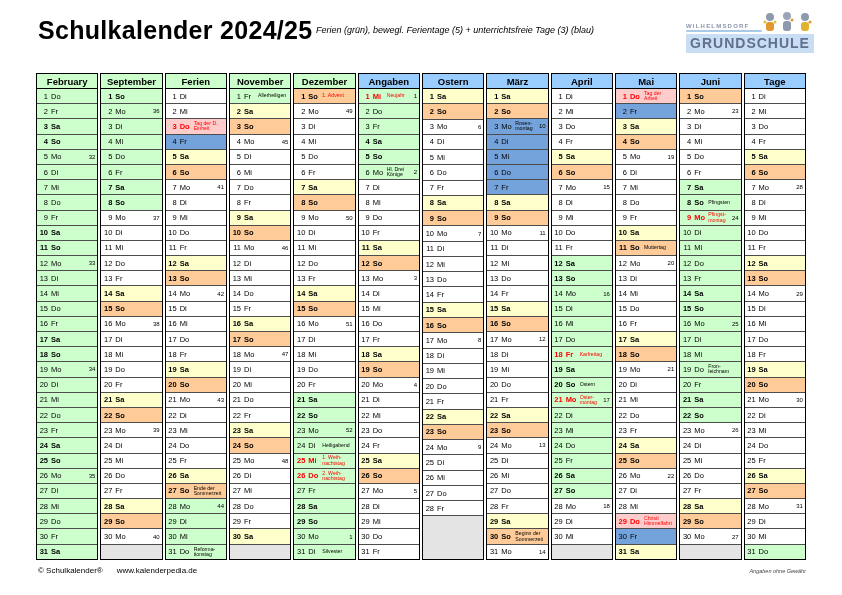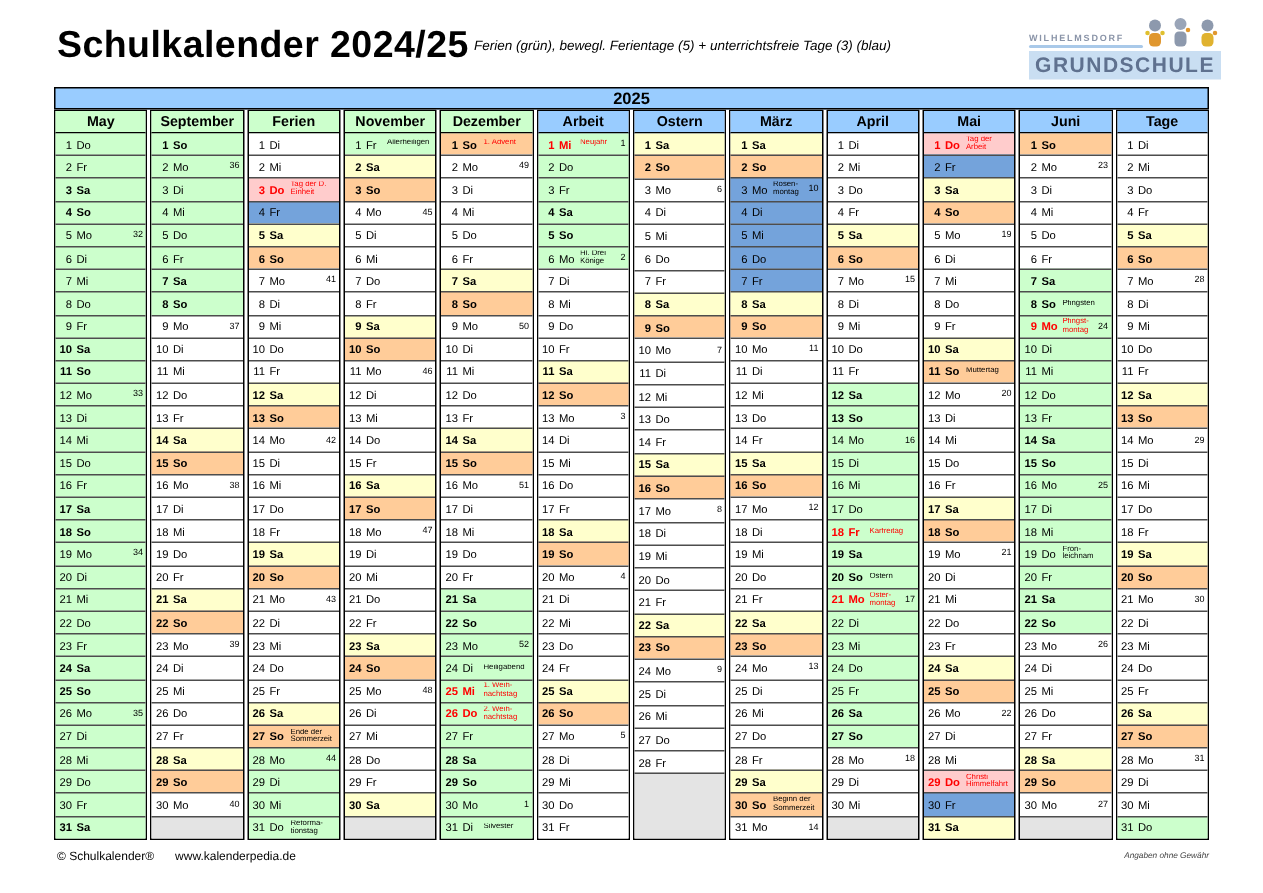--- a/index.html
+++ b/index.html
@@ -60,25 +60,24 @@
       <circle cx="43" cy="5" r="4" fill="#8d99ad"></circle>
         <rect x="39" y="10" width="8" height="9" rx="3" fill="#e0b22f"></rect>
       <circle cx="48" cy="10" r="1.5" fill="#e0972f"></circle>
     </svg>
   </div>
   <div class="logo-main">GRUNDSCHULE</div>
 </div>
 
 <div class="cal">
   <div class="yearrow" id="yearrow">
-      <div class="yearcell" style="flex: 7 1 0%; background: rgb(153, 204, 255);">2025</div>
     </div>
   <div class="monthsrow" id="monthsrow">
       <div class="mcol">
-        <div class="mhead" style="background: rgb(204, 255, 204);">May</div>
+        <div class="mhead" style="background: rgb(204, 255, 204);">February</div>
         <div class="days">
           <div class="dc" style="background: rgb(204, 255, 204);">
             <span class="dn">1</span>
             <span class="dwd">Do</span>
           </div>
           <div class="dc" style="background: rgb(204, 255, 204);">
             <span class="dn">2</span>
             <span class="dwd">Fr</span>
           </div>
           <div class="dc" style="background: rgb(204, 255, 204);">
@@ -739,21 +738,21 @@
             <span class="wk">1</span>
           </div>
           <div class="dc" style="background: rgb(204, 255, 204);">
             <span class="dn">31</span>
             <span class="dwd">Di</span>
             <span class="note">Silvester</span>
           </div>
         </div>
       </div>
       <div class="mcol">
-        <div class="mhead" style="background: rgb(153, 204, 255);">Arbeit</div>
+        <div class="mhead" style="background: rgb(153, 204, 255);">Angaben</div>
         <div class="days">
           <div class="dc redday" style="background: rgb(204, 255, 204);">
             <span class="dn">1</span>
             <span class="dwd">Mi</span>
             <span class="note notered">Neujahr</span>
             <span class="wk">1</span>
           </div>
           <div class="dc" style="background: rgb(204, 255, 204);">
             <span class="dn">2</span>
             <span class="dwd">Do</span>

